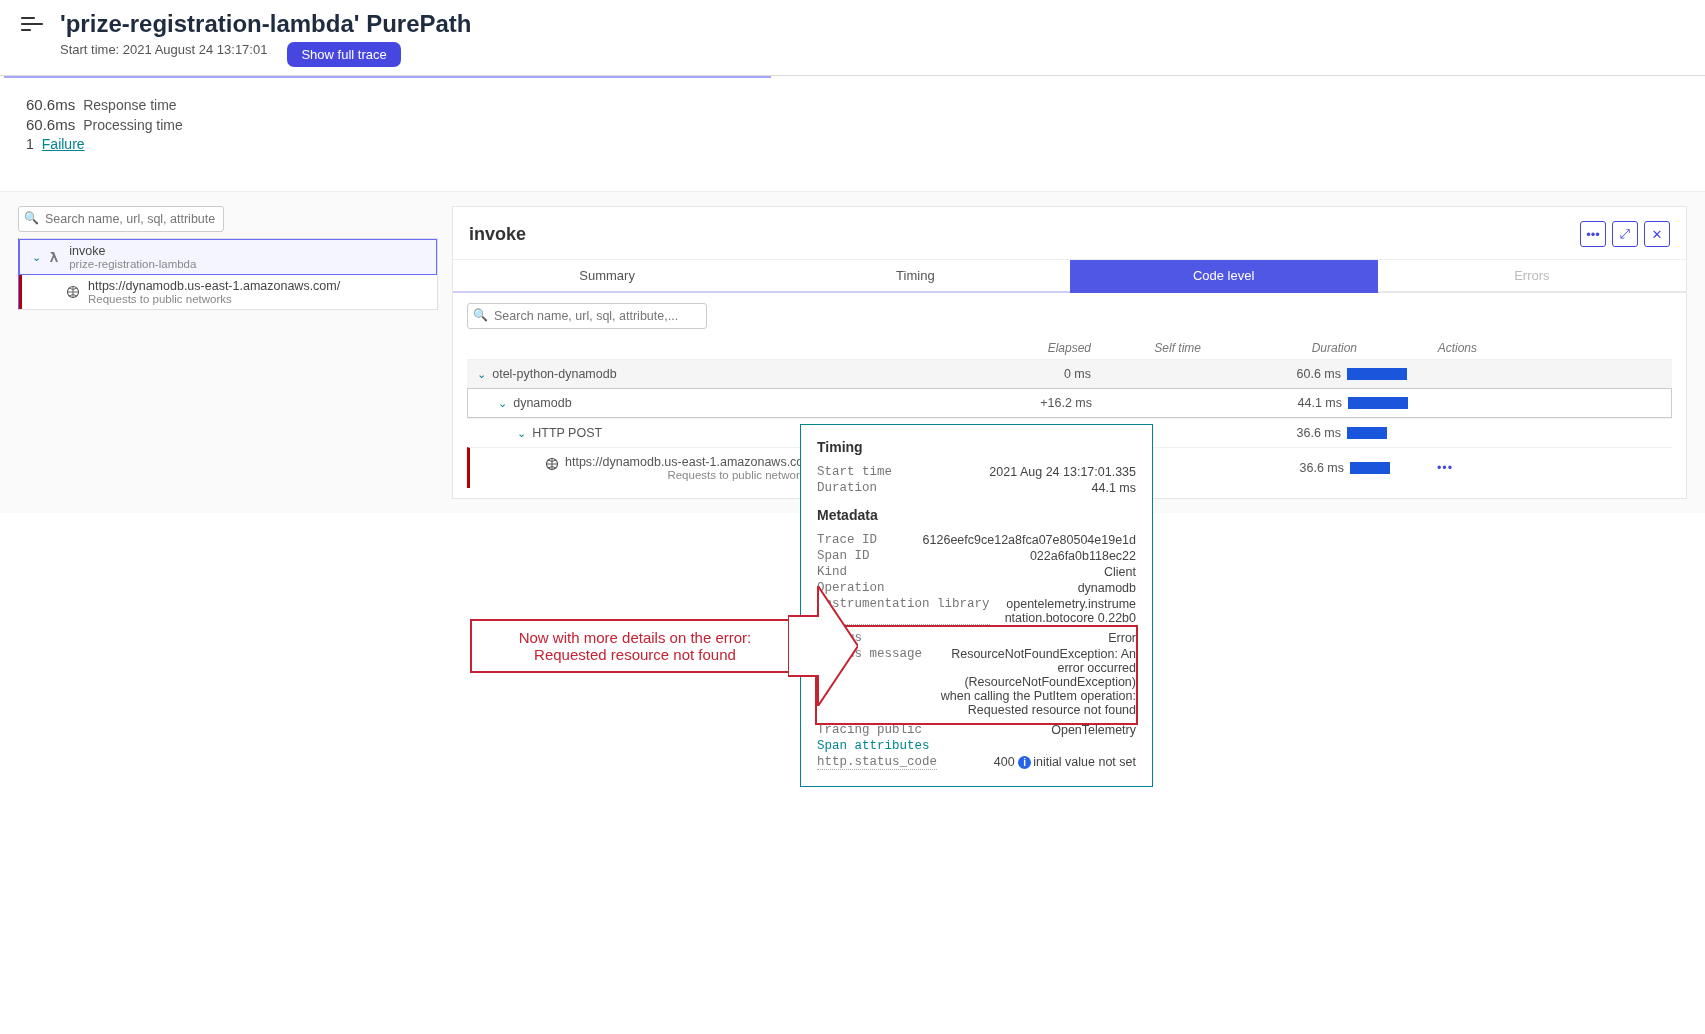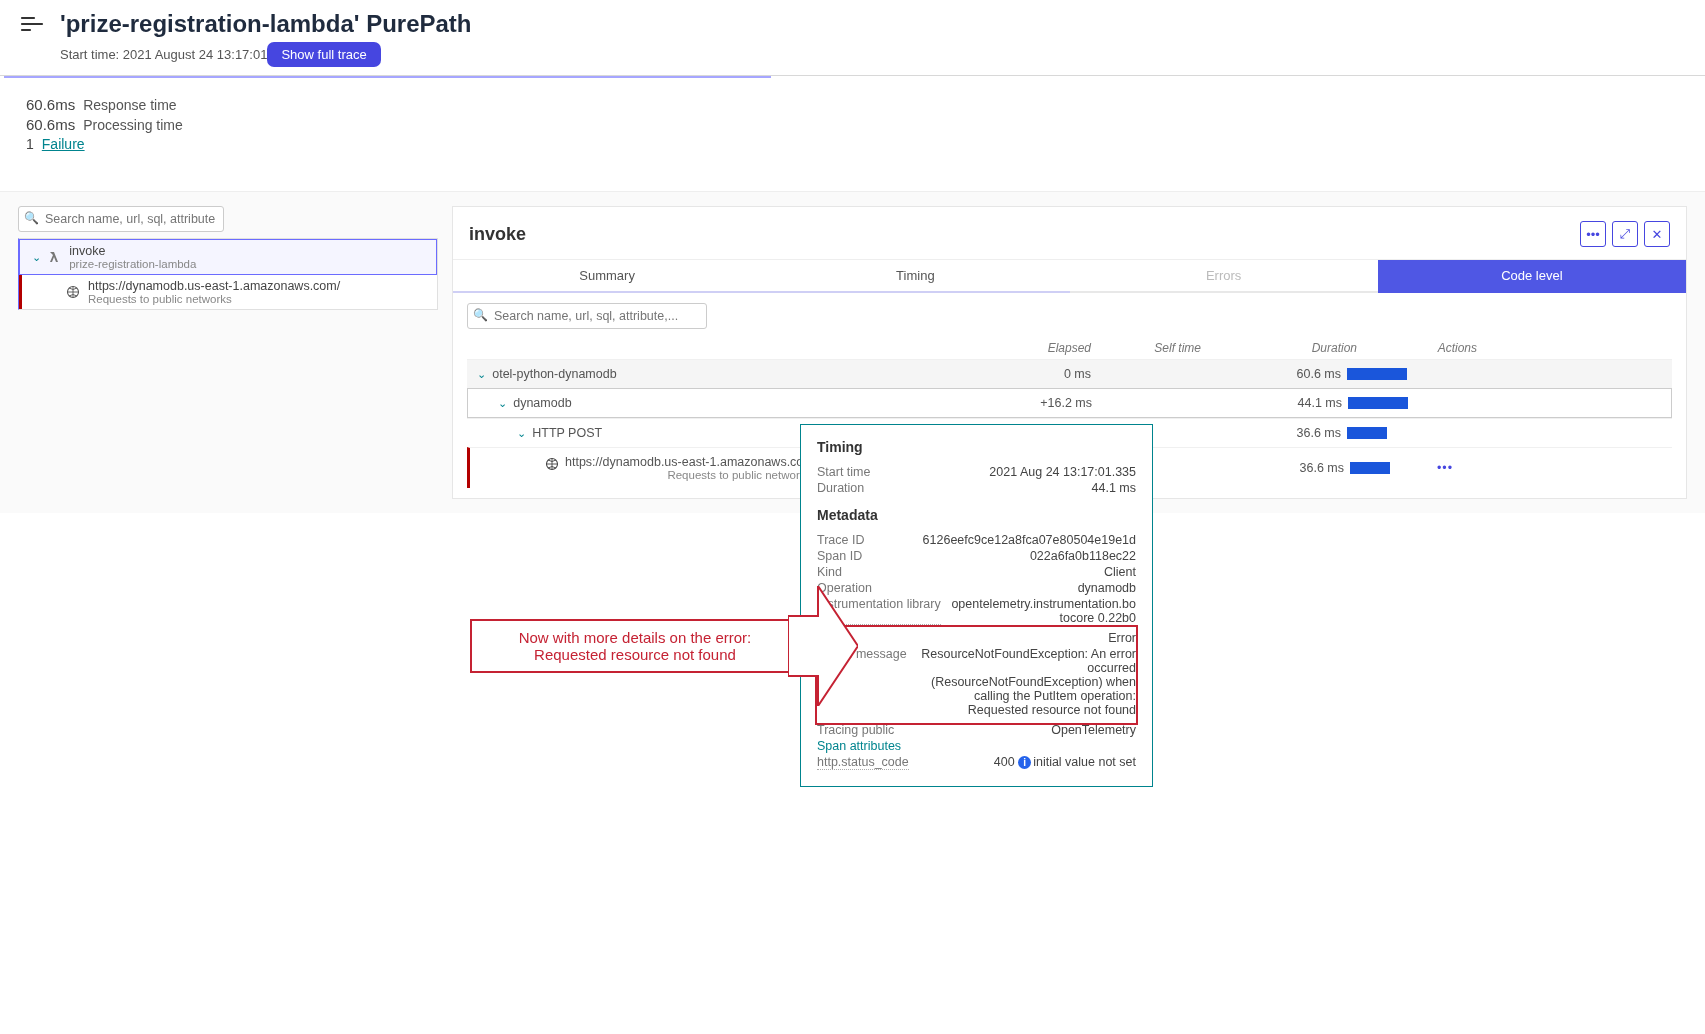--- a/index.html
+++ b/index.html
@@ -3,21 +3,21 @@
 <meta charset="utf-8">
 <style>
 * { box-sizing: border-box; margin: 0; padding: 0; }
 body { font-family: -apple-system, BlinkMacSystemFont, "Segoe UI", Arial, sans-serif; font-size: 13px; color: #333; background: #fff; }
 .page { width: 1705px; }
 
 .header { border-bottom: 1px solid #d8d8d8; padding: 10px 20px 8px 20px; display: flex; align-items: flex-start; gap: 12px; }
 .header-icon { width: 28px; height: 20px; margin-top: 4px; }
 .header-icon svg { width: 100%; }
 .header-text h1 { font-size: 24px; font-weight: 600; color: #1f2b3e; margin-bottom: 4px; }
-.header-sub { display: flex; align-items: center; gap: 0; font-size: 13px; color: #555; }
+.header-sub { display: flex; align-items: flex-start; gap: 20px; font-size: 13px; color: #555; }
 .btn-primary { background: #4646e0; color: #fff; border: none; border-radius: 7px; padding: 5px 14px; font-size: 13px; cursor: pointer; }
 .header-line { height: 2px; background: #6b6bff; margin: 0 0 0 4px; width: 45%; opacity: 0.6; }
 
 .metrics { padding: 18px 26px 36px; border-bottom: 1px solid #eee;}
 .metrics-row { display: flex; gap: 8px; align-items: baseline; margin-bottom: 3px;}
 .metric-val { font-size: 15px; color: #444; }
 .metric-label { font-size: 14px; color: #555; }
 .failure-count { color: #444; font-size: 14px;}
 .failure-link { color: #00848e; font-size: 14px; }
 
@@ -65,21 +65,21 @@
 .row.r1 { background: #f5f5f5; }
 .row.r2 { border: 1px solid #ccc; }
 .row.r5 { border-left: 3px solid #b30000; }
 .row .name-cell { display: flex; align-items: center; gap: 6px;}
 .row .toggle { color: #00848e; font-size: 11px;}
 .row .act { color: #4646e0; text-align:center; letter-spacing: 1px;}
 
 .popover { position: absolute; left: 800px; top: 424px; width: 353px; border: 1px solid #00848e; background: #fff; padding: 14px 16px; font-size: 12.5px;}
 .popover h4 { font-size: 14px; font-weight: 600; color: #333; margin-bottom: 10px;}
 .popover .kv { display: flex; justify-content: space-between; margin-bottom: 2px; gap: 10px;}
-.popover .kv .k { color: #777; white-space: nowrap;}
+.popover .kv .k { color: #777; white-space: nowrap; font-family: Liberation Mono, monospace;}
 .popover .kv .v { color: #444; text-align: right; word-break: break-word;}
 .popover .section { margin-top: 12px;}
 .popover .dotted { border-bottom: 1px dotted #aaa;}
 .popover .error-box { outline: 2px solid #c52233; padding: 4px 0;}
 .info-ico { display: inline-block; width: 13px; height: 13px; border-radius: 50%; background: #2563eb; color: #fff; font-size: 10px; text-align: center; line-height: 13px; font-weight: bold; margin-right: 2px;}
 
 .callout { position: absolute; left: 470px; top: 619px; width: 330px; z-index: 10; }
 .callout-box { border: 2px solid #c52233; background: #fff; padding: 8px 20px; text-align: center; font-size: 15px; color: #c52233; position: relative;}
 .callout-arrow { position: absolute; right: -60px; top: 50%; transform: translateY(-50%); }
 </style>
@@ -158,22 +158,22 @@
         <span class="detail-title">invoke</span>
         <div class="detail-actions">
           <button class="icon-btn">•••</button>
           <button class="icon-btn">⤢</button>
           <button class="icon-btn">✕</button>
         </div>
       </div>
       <div class="tabs">
         <div class="tab underline">Summary</div>
         <div class="tab underline">Timing</div>
+        <div class="tab active">Code level</div>
         <div class="tab disabled">Errors</div>
-        <div class="tab active">Code level</div>
       </div>
       <div class="detail-body">
         <div class="detail-search">
           <div class="search-box">
             <span class="search-ico">🔍</span>
             <input type="text" placeholder="Search name, url, sql, attribute,..." style="">
           </div>
         </div>
         <div class="cols">
           <span></span>

